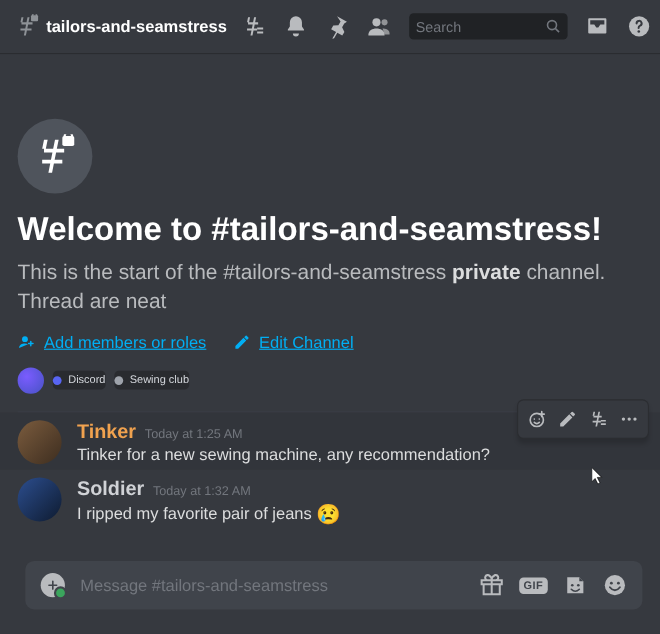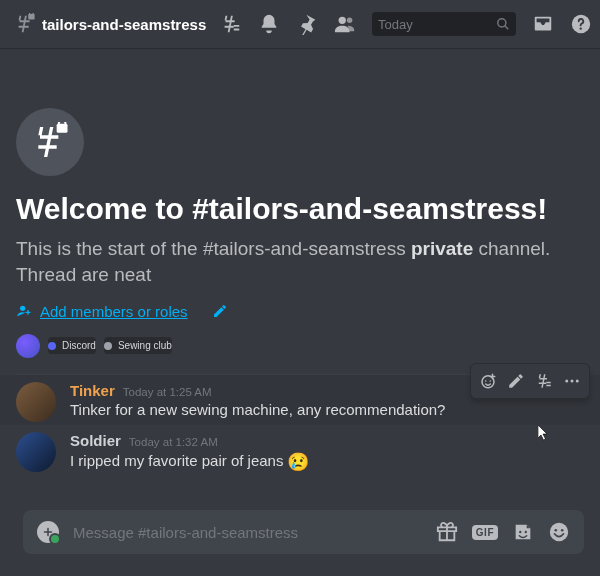--- a/index.html
+++ b/index.html
@@ -47,21 +47,21 @@
   .dot.grey{background:#9ea3ab;}
   .divider{height:1px;background:var(--divider);width:100%;opacity:.5;margin:6px 0 0 0;}
   
   .msg{display:flex;padding:7px 0 3px 0;gap:14px;position:relative;}
   .msg.hovered{background:var(--hover);margin:0 -16px;padding-left:16px;padding-right:16px;}
   .ava{width:40px;height:40px;border-radius:50%;flex:0 0 40px;}
   .ava.a1{background:linear-gradient(135deg,#7b5c3e,#3d2d1f);}
   .ava.a2{background:linear-gradient(135deg,#2c4e8f,#0e1b30);}
   .mbody{flex:1;}
   .mhead{display:flex;align-items:baseline;gap:8px;}
-  .uname{font-weight:600;font-size:15px;}
+  .uname{font-weight:600;font-size:18px;}
   .u1{color:#f0a24f;}
   .u2{color:#d0d2d6;}
   .ts{font-size:11.5px;color:var(--muted2);}
   .mtext{color:var(--txt);font-size:15px;line-height:1.35;margin-top:1px;}
   .emoji{font-size:18px;vertical-align:-2px;}
   .mtools{position:absolute;right:10px;top:-12px;background:var(--bg);border:1px solid #2b2d31;border-radius:6px;display:flex;padding:3px;box-shadow:0 4px 4px rgba(0,0,0,.16);}
   .mtools .tic{width:28px;height:28px;display:flex;align-items:center;justify-content:center;color:#b9bbbe;cursor:pointer;border-radius:4px;}
   
   .inputrow{padding:0 16px 22px 23px;}
   .inputbox{background:var(--input);border-radius:8px;height:44px;display:flex;align-items:center;padding:0 14px;gap:14px;}
@@ -107,21 +107,21 @@
     </span>
     <span class="ic">
       <svg width="22" height="22" viewBox="0 0 24 24" fill="currentColor">
           <circle cx="9" cy="8" r="4"></circle>
           <path d="M1 20c0-4 4-6 8-6s8 2 8 6v1H1z"></path>
           <circle cx="17" cy="8" r="3" opacity=".7"></circle>
           <path d="M15 14c3 0 7 1 7 5v1h-5" opacity=".7"></path>
         </svg>
     </span>
     <div class="search">
-      <span>Today</span>
+      <span>Search</span>
       <svg width="14" height="14" viewBox="0 0 24 24" fill="none" stroke="currentColor" stroke-width="2.5">
           <circle cx="10" cy="10" r="7"></circle>
           <path d="M21 21l-6-6"></path>
         </svg>
     </div>
     <span class="ic">
       <svg width="22" height="22" viewBox="0 0 24 24" fill="currentColor">
           <path d="M3 5h18v14H3z" opacity="0"></path>
           <path d="M4 4h16a1 1 0 0 1 1 1v13a1 1 0 0 1-1 1H4a1 1 0 0 1-1-1V5a1 1 0 0 1 1-1zm1 2v4h4l2 3h2l2-3h4V6H5z"></path>
         </svg>
@@ -159,20 +159,21 @@
             <circle cx="10" cy="8" r="4"></circle>
             <path d="M2 20c0-4 4-6 8-6 1.5 0 3 .3 4.2.8"></path>
             <path d="M18 11v6M15 14h6" stroke="currentColor" stroke-width="2" stroke-linecap="round"></path>
           </svg>
         <span>Add members or roles</span>
       </div>
       <div class="action">
         <svg viewBox="0 0 24 24" fill="currentColor">
             <path d="M3 17.25V21h3.75L17.8 9.94l-3.75-3.75L3 17.25zM20.7 7.04a1 1 0 0 0 0-1.41l-2.34-2.34a1 1 0 0 0-1.41 0L15 5.24l3.75 3.75 1.96-1.95z"></path>
           </svg>
+        <span>Edit Channel</span>
       </div>
     </div>
 
     <div class="tagrow">
       <div class="tagava"></div>
       <div class="chip">
           <span class="dot blue"></span>
           <span>Discord</span>
         </div>
       <div class="chip">

